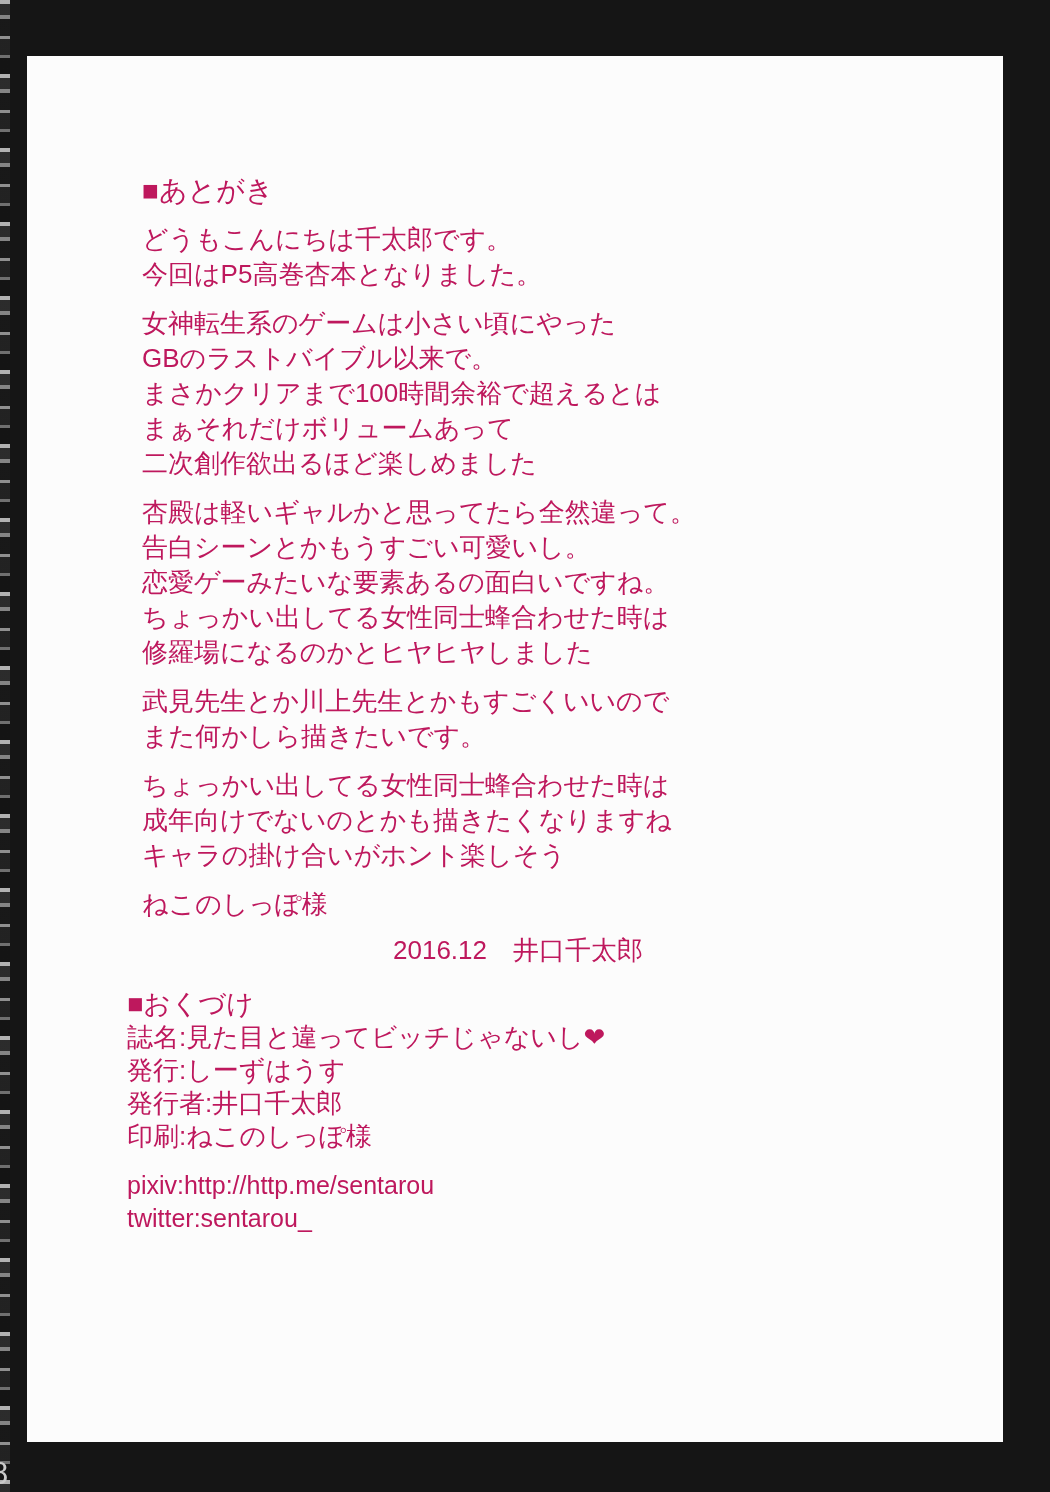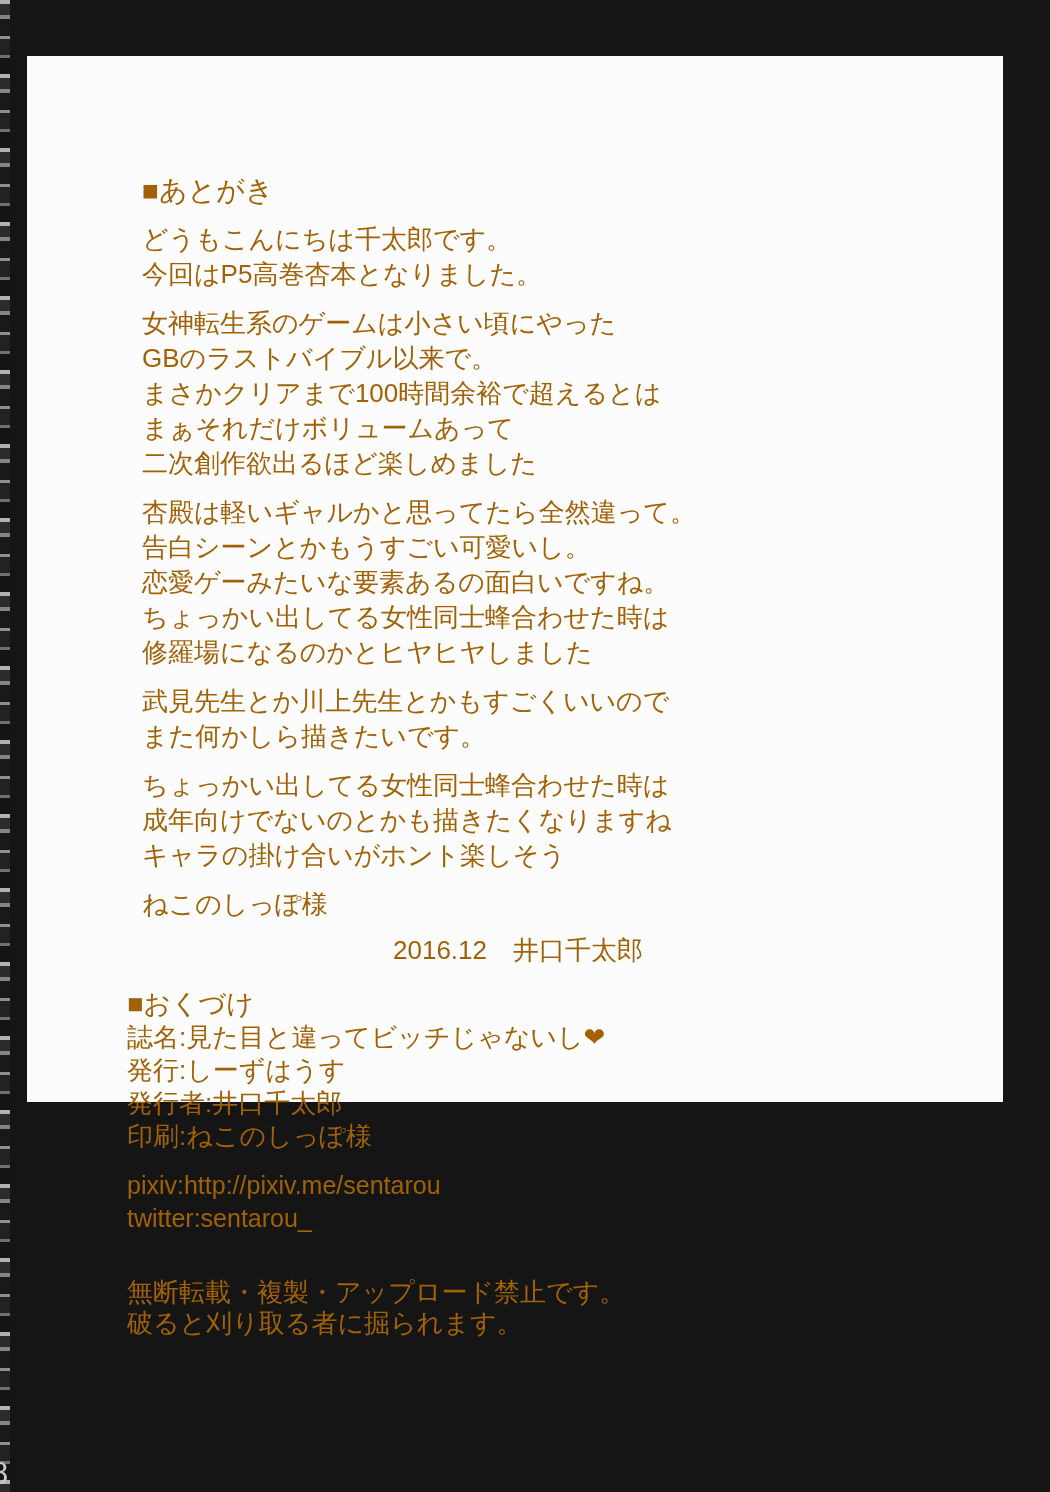--- a/index.html
+++ b/index.html
@@ -28,23 +28,23 @@
       rgba(195,195,195,0.7) 36px 39px,
       rgba(35,35,35,0.95) 39px 55px,
       rgba(150,150,150,0.7) 55px 58px,
       rgba(20,20,20,0.95) 58px 74px
     );
   }
   
   .paper {
     position: absolute;
     left: 27px; top: 56px;
-    width: 976px; height: 1046px;
+    width: 976px; height: 1386px;
     background: #fcfcfc;
-    color: #a16207;
+    color: #be185d;
   }
   .sec-afterword {
     position: absolute;
     left: 115px; top: 118px;
     width: 840px;
   }
   .section-heading {
     font-size: 28px;
     line-height: 34px;
     font-weight: 500;
@@ -135,23 +135,21 @@
 
   <div class="sec-colophon">
     <h2 class="colophon-heading">■おくづけ</h2>
 
     <div class="colophon-line">誌名:見た目と違ってビッチじゃないし❤</div>
     <div class="colophon-line">発行:しーずはうす</div>
     <div class="colophon-line">発行者:井口千太郎</div>
     <div class="colophon-line">印刷:ねこのしっぽ様</div>
 
     <div class="contact-block">
-      <div class="contact-line">pixiv:http://pixiv.me/sentarou</div>
+      <div class="contact-line">pixiv:http://http.me/sentarou</div>
       <div class="contact-line">twitter:sentarou_</div>
     </div>
 
-    <div class="notice">無断転載・複製・アップロード禁止です。
-破ると刈り取る者に掘られます。</div>
   </div>
 
 </div>
 
 <div class="page-number">8</div>
 
 </body></html>

